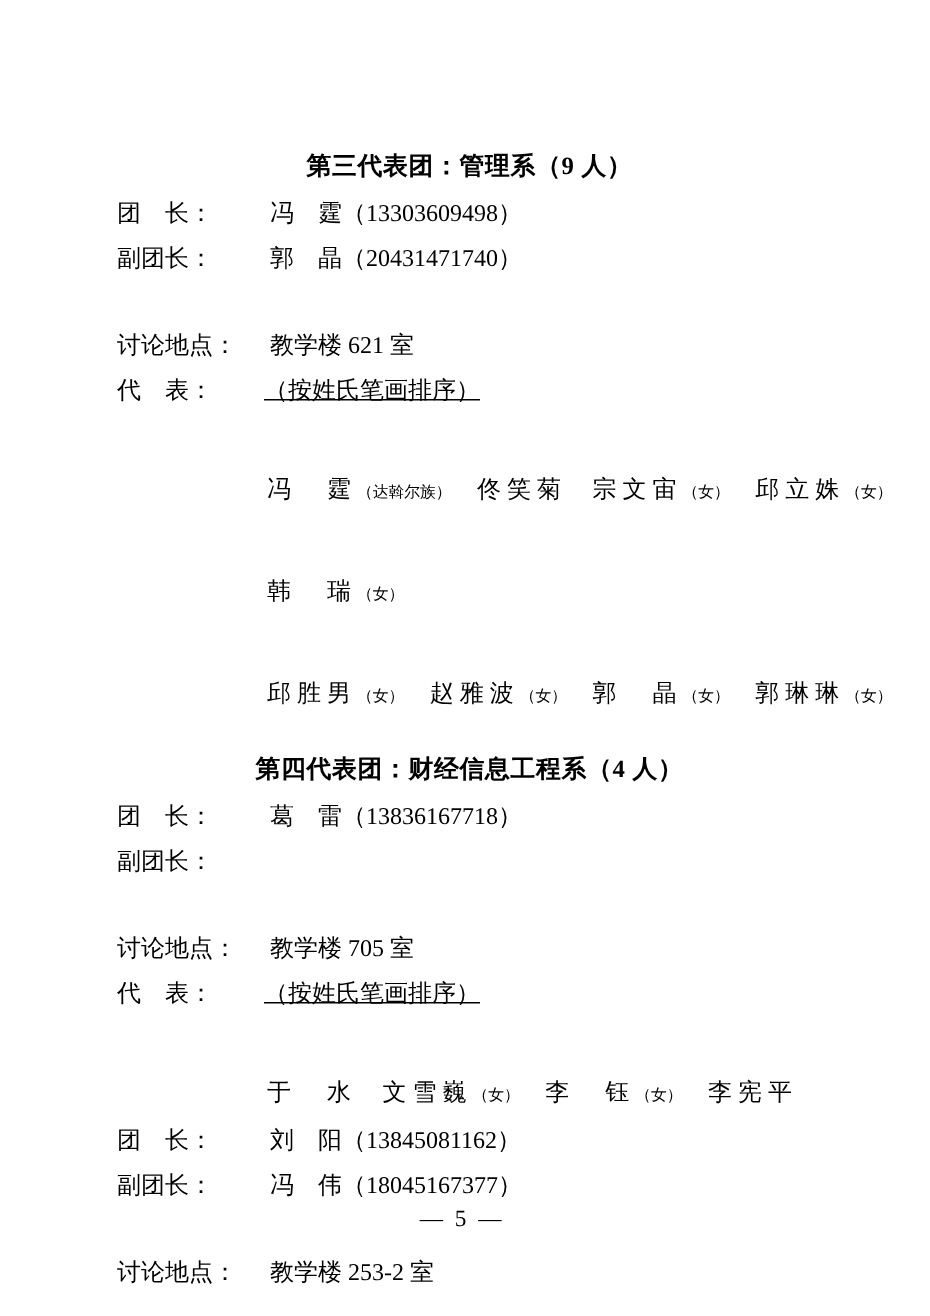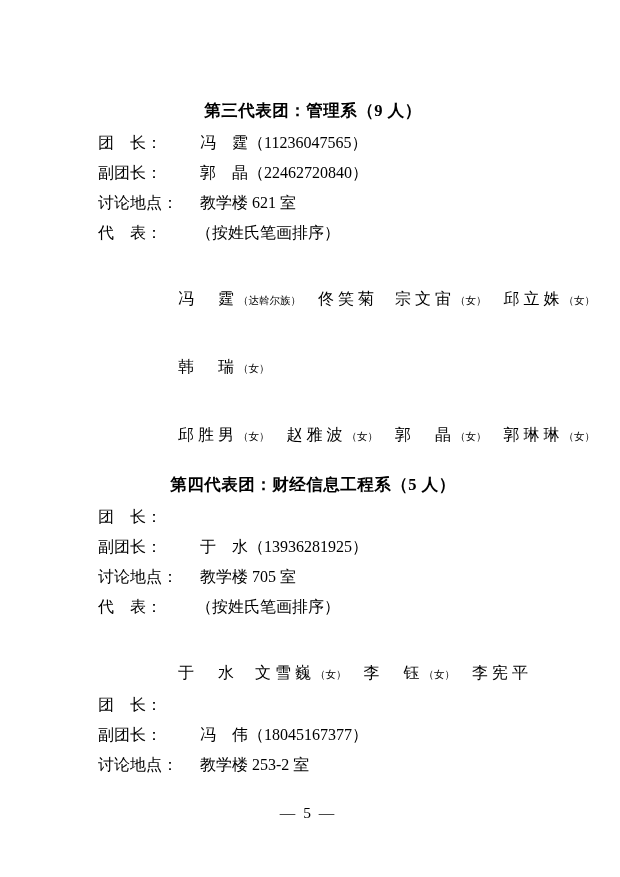--- a/index.html
+++ b/index.html
@@ -44,28 +44,27 @@
     align-items: baseline;
     font-size: 16px;
     line-height: 30px;
     white-space: nowrap;
   }
   .label {
     width: 86px;
     flex: 0 0 86px;
     font-size: 16px;
     display: inline-block;
-    margin-left: 20px;
   }
   .value {
     font-size: 16px;
   }
   .value.indent-leader { padding-left: 16px; }
-  .value.indent-place { padding-left: 16px; }
-  .value.indent-rep { padding-left: 12px; }
+  .value.indent-place { padding-left: 16px; margin-top: 28px; }
+  .value.indent-rep { padding-left: 12px; text-decoration: underline; }
 
   .names-block {
     padding-left: 100px;
   }
   .names-row {
     font-size: 16px;
     line-height: 31px;
     white-space: nowrap;
   }
   .name {
@@ -95,26 +94,26 @@
 <body>
 
 <div class="page">
   <div class="content">
 
     <div class="section">
       <div class="section-title first">第三代表团：管理系（9 人）</div>
 
       <div class="row">
         <span class="label">团　长：</span>
-        <span class="value indent-leader">冯　霆（11236047565）</span>
+        <span class="value indent-leader">冯　霆（13303609498）</span>
       </div>
 
       <div class="row">
         <span class="label">副团长：</span>
-        <span class="value indent-leader">郭　晶（22462720840）</span>
+        <span class="value indent-leader">郭　晶（20431471740）</span>
       </div>
 
       <div class="row">
         <span class="label">讨论地点：</span>
         <span class="value indent-place">教学楼 621 室</span>
       </div>
 
       <div class="row">
         <span class="label">代　表：</span>
         <span class="value indent-rep">（按姓氏笔画排序）</span>
@@ -133,29 +132,29 @@
         <div class="names-row">
           <span class="name"><span class="cn">邱胜男</span><span class="ann">（女）</span></span>
           <span class="name"><span class="cn">赵雅波</span><span class="ann">（女）</span></span>
           <span class="name"><span class="cn">郭　晶</span><span class="ann">（女）</span></span>
           <span class="name"><span class="cn">郭琳琳</span><span class="ann">（女）</span></span>
         </div>
       </div>
     </div>
 
     <div class="section">
-      <div class="section-title gap-before-title">第四代表团：财经信息工程系（5 人）</div>
+      <div class="section-title gap-before-title">第四代表团：财经信息工程系（4 人）</div>
 
       <div class="row">
         <span class="label">团　长：</span>
+        <span class="value indent-leader">葛　雷（13836167718）</span>
       </div>
 
       <div class="row">
         <span class="label">副团长：</span>
-        <span class="value indent-leader">于　水（13936281925）</span>
       </div>
 
       <div class="row">
         <span class="label">讨论地点：</span>
         <span class="value indent-place">教学楼 705 室</span>
       </div>
 
       <div class="row">
         <span class="label">代　表：</span>
         <span class="value indent-rep">（按姓氏笔画排序）</span>
@@ -168,20 +167,21 @@
           <span class="name"><span class="cn">李　钰</span><span class="ann">（女）</span></span>
           <span class="name"><span class="cn">李宪平</span><span class="ann"></span></span>
         </div>
       </div>
     </div>
 
     <div class="section">
 
       <div class="row">
         <span class="label">团　长：</span>
+        <span class="value indent-leader">刘　阳（13845081162）</span>
       </div>
 
       <div class="row">
         <span class="label">副团长：</span>
         <span class="value indent-leader">冯　伟（18045167377）</span>
       </div>
 
       <div class="row">
         <span class="label">讨论地点：</span>
         <span class="value indent-place">教学楼 253-2 室</span>

